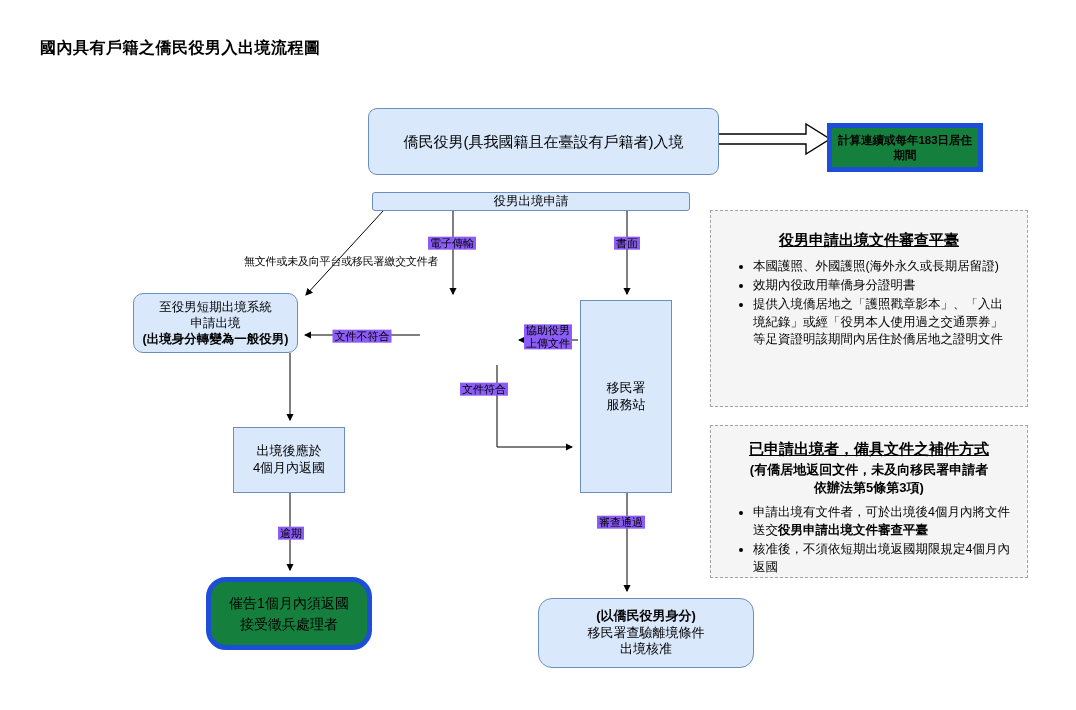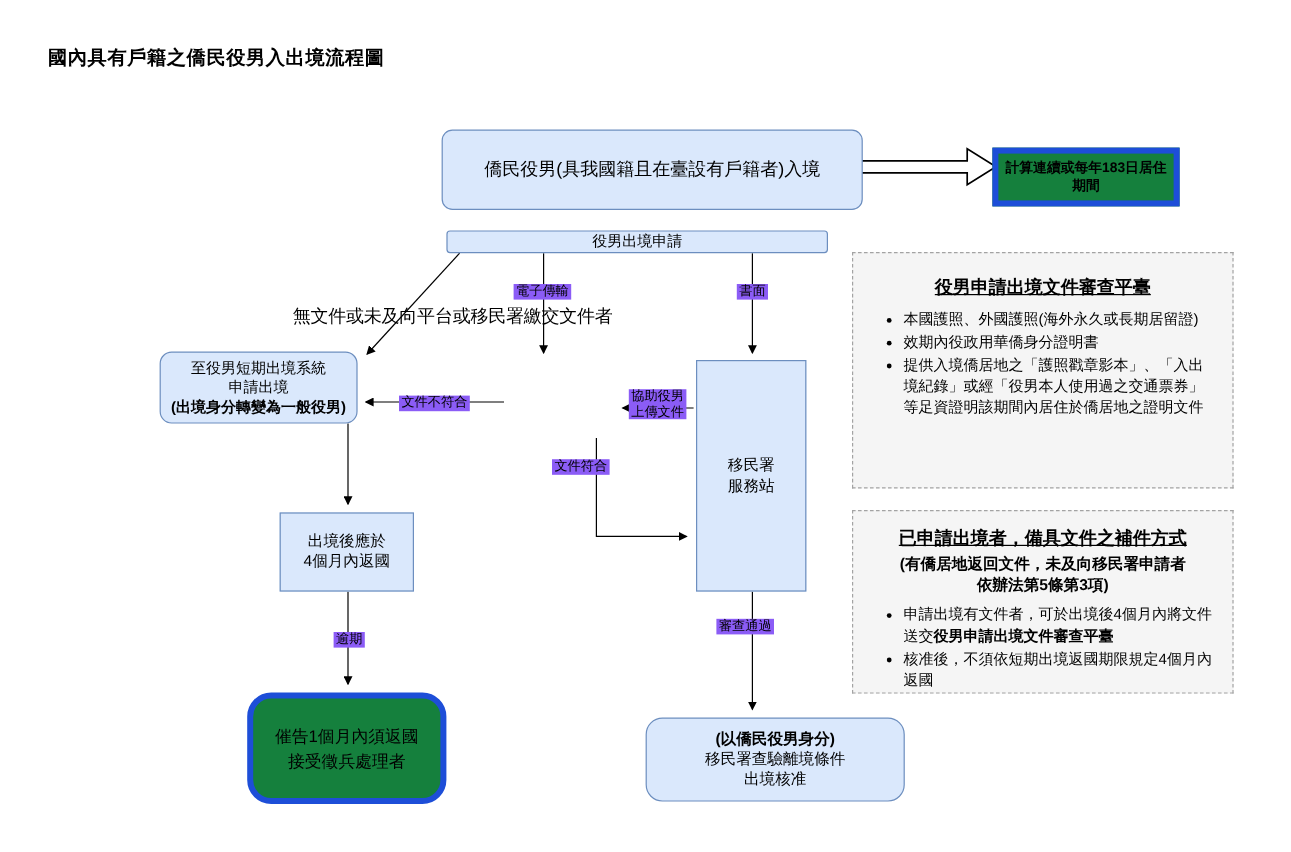--- a/index.html
+++ b/index.html
@@ -20,29 +20,29 @@
   .blue{background:#dae8fc;border:1px solid #6c8ebf;}
   .yellow{background:#15803d;border:5px solid #1d4ed8;}
   .node-entry{left:368px;top:108px;width:351px;height:67px;border-radius:9px;font-size:15px;}
   .node-calc{left:827px;top:123px;width:156px;height:49px;font-size:11.5px;font-weight:bold;padding:2px;}
   .node-bar{left:372px;top:192px;width:318px;height:19px;border-radius:3px;font-size:12.5px;}
   .node-short{left:133px;top:293px;width:165px;height:60px;border-radius:10px;font-size:12.5px;line-height:1.28;}
   .node-short .b{font-weight:bold;}
   .node-docplat{left:420px;top:300px;width:92px;height:65px;font-size:13px;}
   .node-imm{left:580px;top:300px;width:92px;height:193px;font-size:13px;}
   .node-return{left:233px;top:427px;width:112px;height:66px;font-size:13px;}
-  .node-notice{left:206px;top:577px;width:166px;height:93px;border-radius:20px;font-size:14px;line-height:1.5;}
+  .node-notice{left:206px;top:577px;width:166px;height:73px;border-radius:20px;font-size:14px;line-height:1.5;}
   .node-exit{left:538px;top:598px;width:216px;height:70px;border-radius:14px;font-size:13px;}
   .node-exit .b{font-weight:bold;}
   .edge-label{
     position:absolute;z-index:3;font-size:11px;background:#8b5cf6;
     padding:0 2px;white-space:nowrap;transform:translate(-50%,-50%);
     text-align:center;line-height:1.15;
   }
-  .edge-label.nobg{background:transparent;transform:none;font-size:15px;letter-spacing:-0.2px;}
+  .edge-label.nobg{background:transparent;transform:none;font-size:11px;letter-spacing:-0.2px;}
   .panel{
     position:absolute;z-index:2;background:#f5f5f5;border:1.5px dashed #a3a3a3;
     box-sizing:border-box;padding:10px 16px 8px 16px;font-size:12.5px;line-height:1.42;
   }
   .panel1{left:710px;top:210px;width:318px;height:197px;}
   .panel2{left:710px;top:425px;width:318px;height:153px;}
   .panel-title{
     text-align:center;font-weight:bold;text-decoration:underline;
     font-size:15px;margin:8px 0 8px 0;
   }

